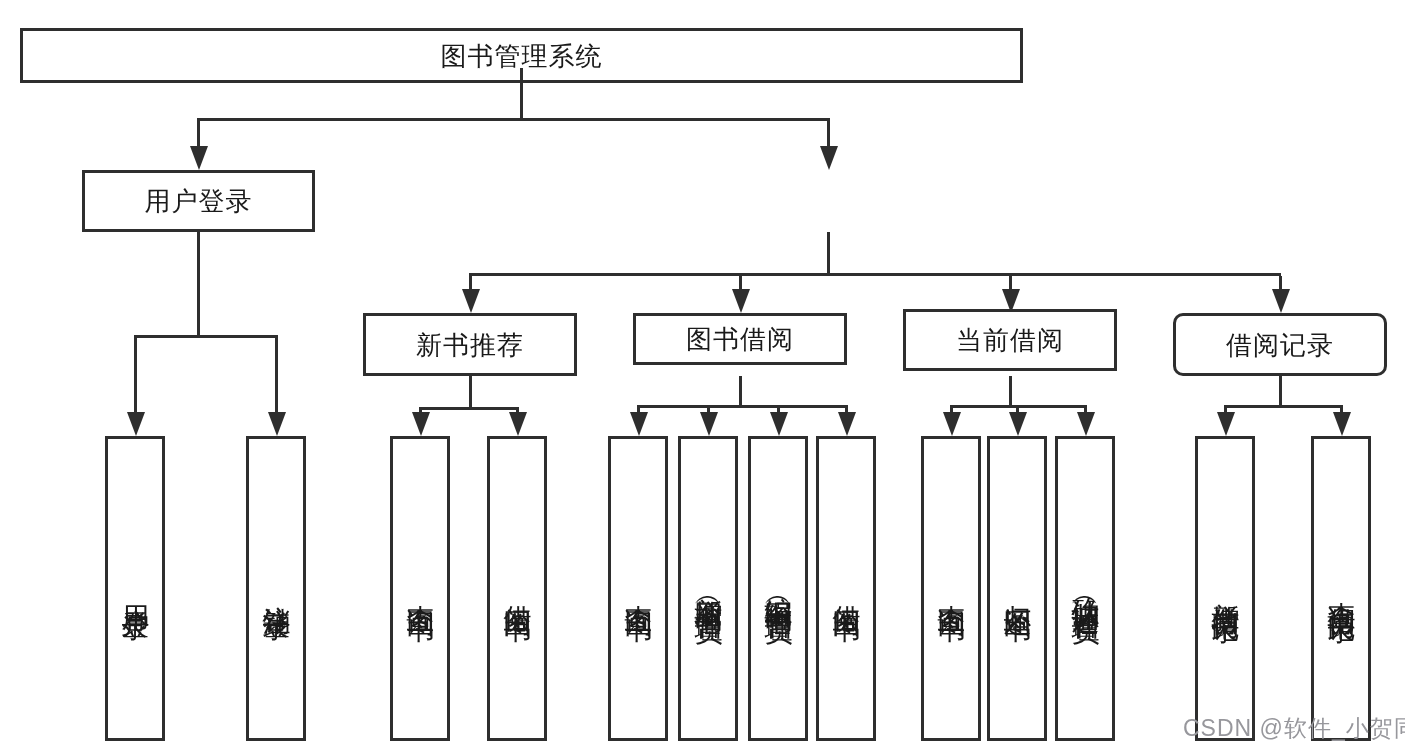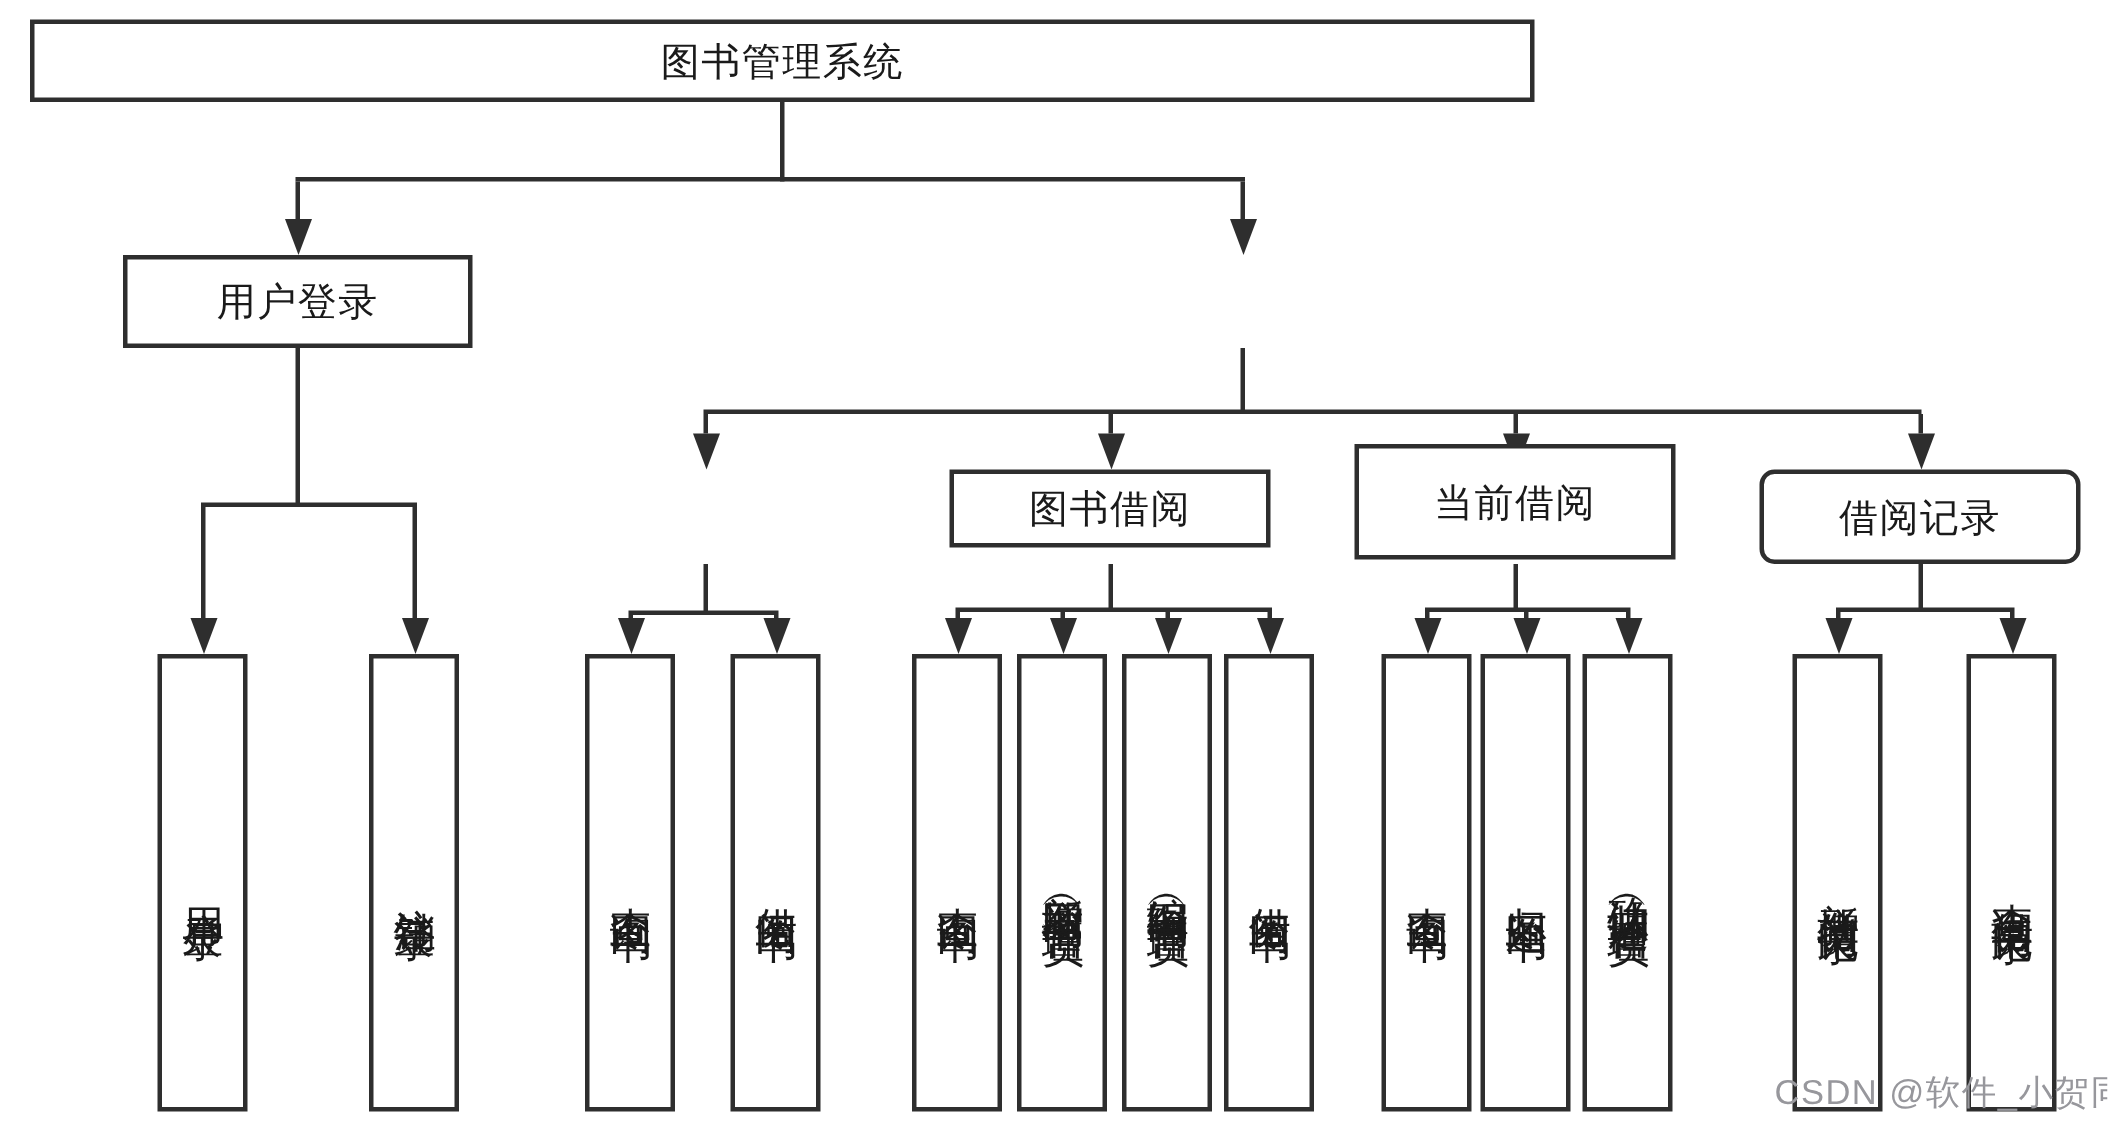--- a/index.html
+++ b/index.html
@@ -58,43 +58,44 @@
     color: var(--watermark);
     white-space: nowrap;
     z-index: 5;
   }
 </style>
 </head>
 <body>
 
 <div class="canvas">
 
-  <div class="box h" style="left:20px; top:13px; width:1003px; height:55px;">图书管理系统</div>
+  <div class="box h" style="left:20px; top:28px; width:1003px; height:55px;">图书管理系统</div>
 
   <div class="line" style="left:520px; top:68px; width:3px; height:53px;"></div>
   <div class="line" style="left:197px; top:118px; width:633px; height:3px;"></div>
   <div class="drop" style="left:197px; top:121px; height:25px;"></div>
   <div class="drop" style="left:827px; top:121px; height:25px;"></div>
 
   <div class="box h" style="left:82px; top:170px; width:233px; height:62px;">用户登录</div>
 
   <div class="line" style="left:197px; top:232px; width:3px; height:106px;"></div>
   <div class="line" style="left:134px; top:335px; width:144px; height:3px;"></div>
   <div class="drop" style="left:134px; top:338px; height:74px;"></div>
   <div class="drop" style="left:275px; top:338px; height:74px;"></div>
 
   <div class="line" style="left:827px; top:232px; width:3px; height:44px;"></div>
   <div class="line" style="left:469px; top:273px; width:812px; height:3px;"></div>
   <div class="drop" style="left:469px; top:276px; height:13px;"></div>
   <div class="drop" style="left:739px; top:276px; height:13px;"></div>
   <div class="drop" style="left:1009px; top:276px; height:13px;"></div>
   <div class="drop" style="left:1279px; top:276px; height:13px;"></div>
 
+  <div class="box h" style="left:363px; top:313px; width:214px; height:63px;">新书推荐</div>
   <div class="box h" style="left:633px; top:313px; width:214px; height:52px;">图书借阅</div>
-  <div class="box h" style="left:903px; top:296px; width:214px; height:77px;">当前借阅</div>
+  <div class="box h" style="left:903px; top:309px; width:214px; height:62px;">当前借阅</div>
   <div class="box h" style="left:1173px; top:313px; width:214px; height:63px;border-radius:10px;">借阅记录</div>
 
   <div class="line" style="left:469px; top:376px; width:3px; height:34px;"></div>
   <div class="line" style="left:419px; top:407px; width:100px; height:3px;"></div>
   <div class="drop" style="left:419px; top:410px; height:2px;"></div>
   <div class="drop" style="left:516px; top:410px; height:2px;"></div>
 
   <div class="line" style="left:739px; top:376px; width:3px; height:31px;"></div>
   <div class="line" style="left:637px; top:405px; width:211px; height:3px;"></div>
   <div class="drop" style="left:637px; top:408px; height:4px;"></div>

